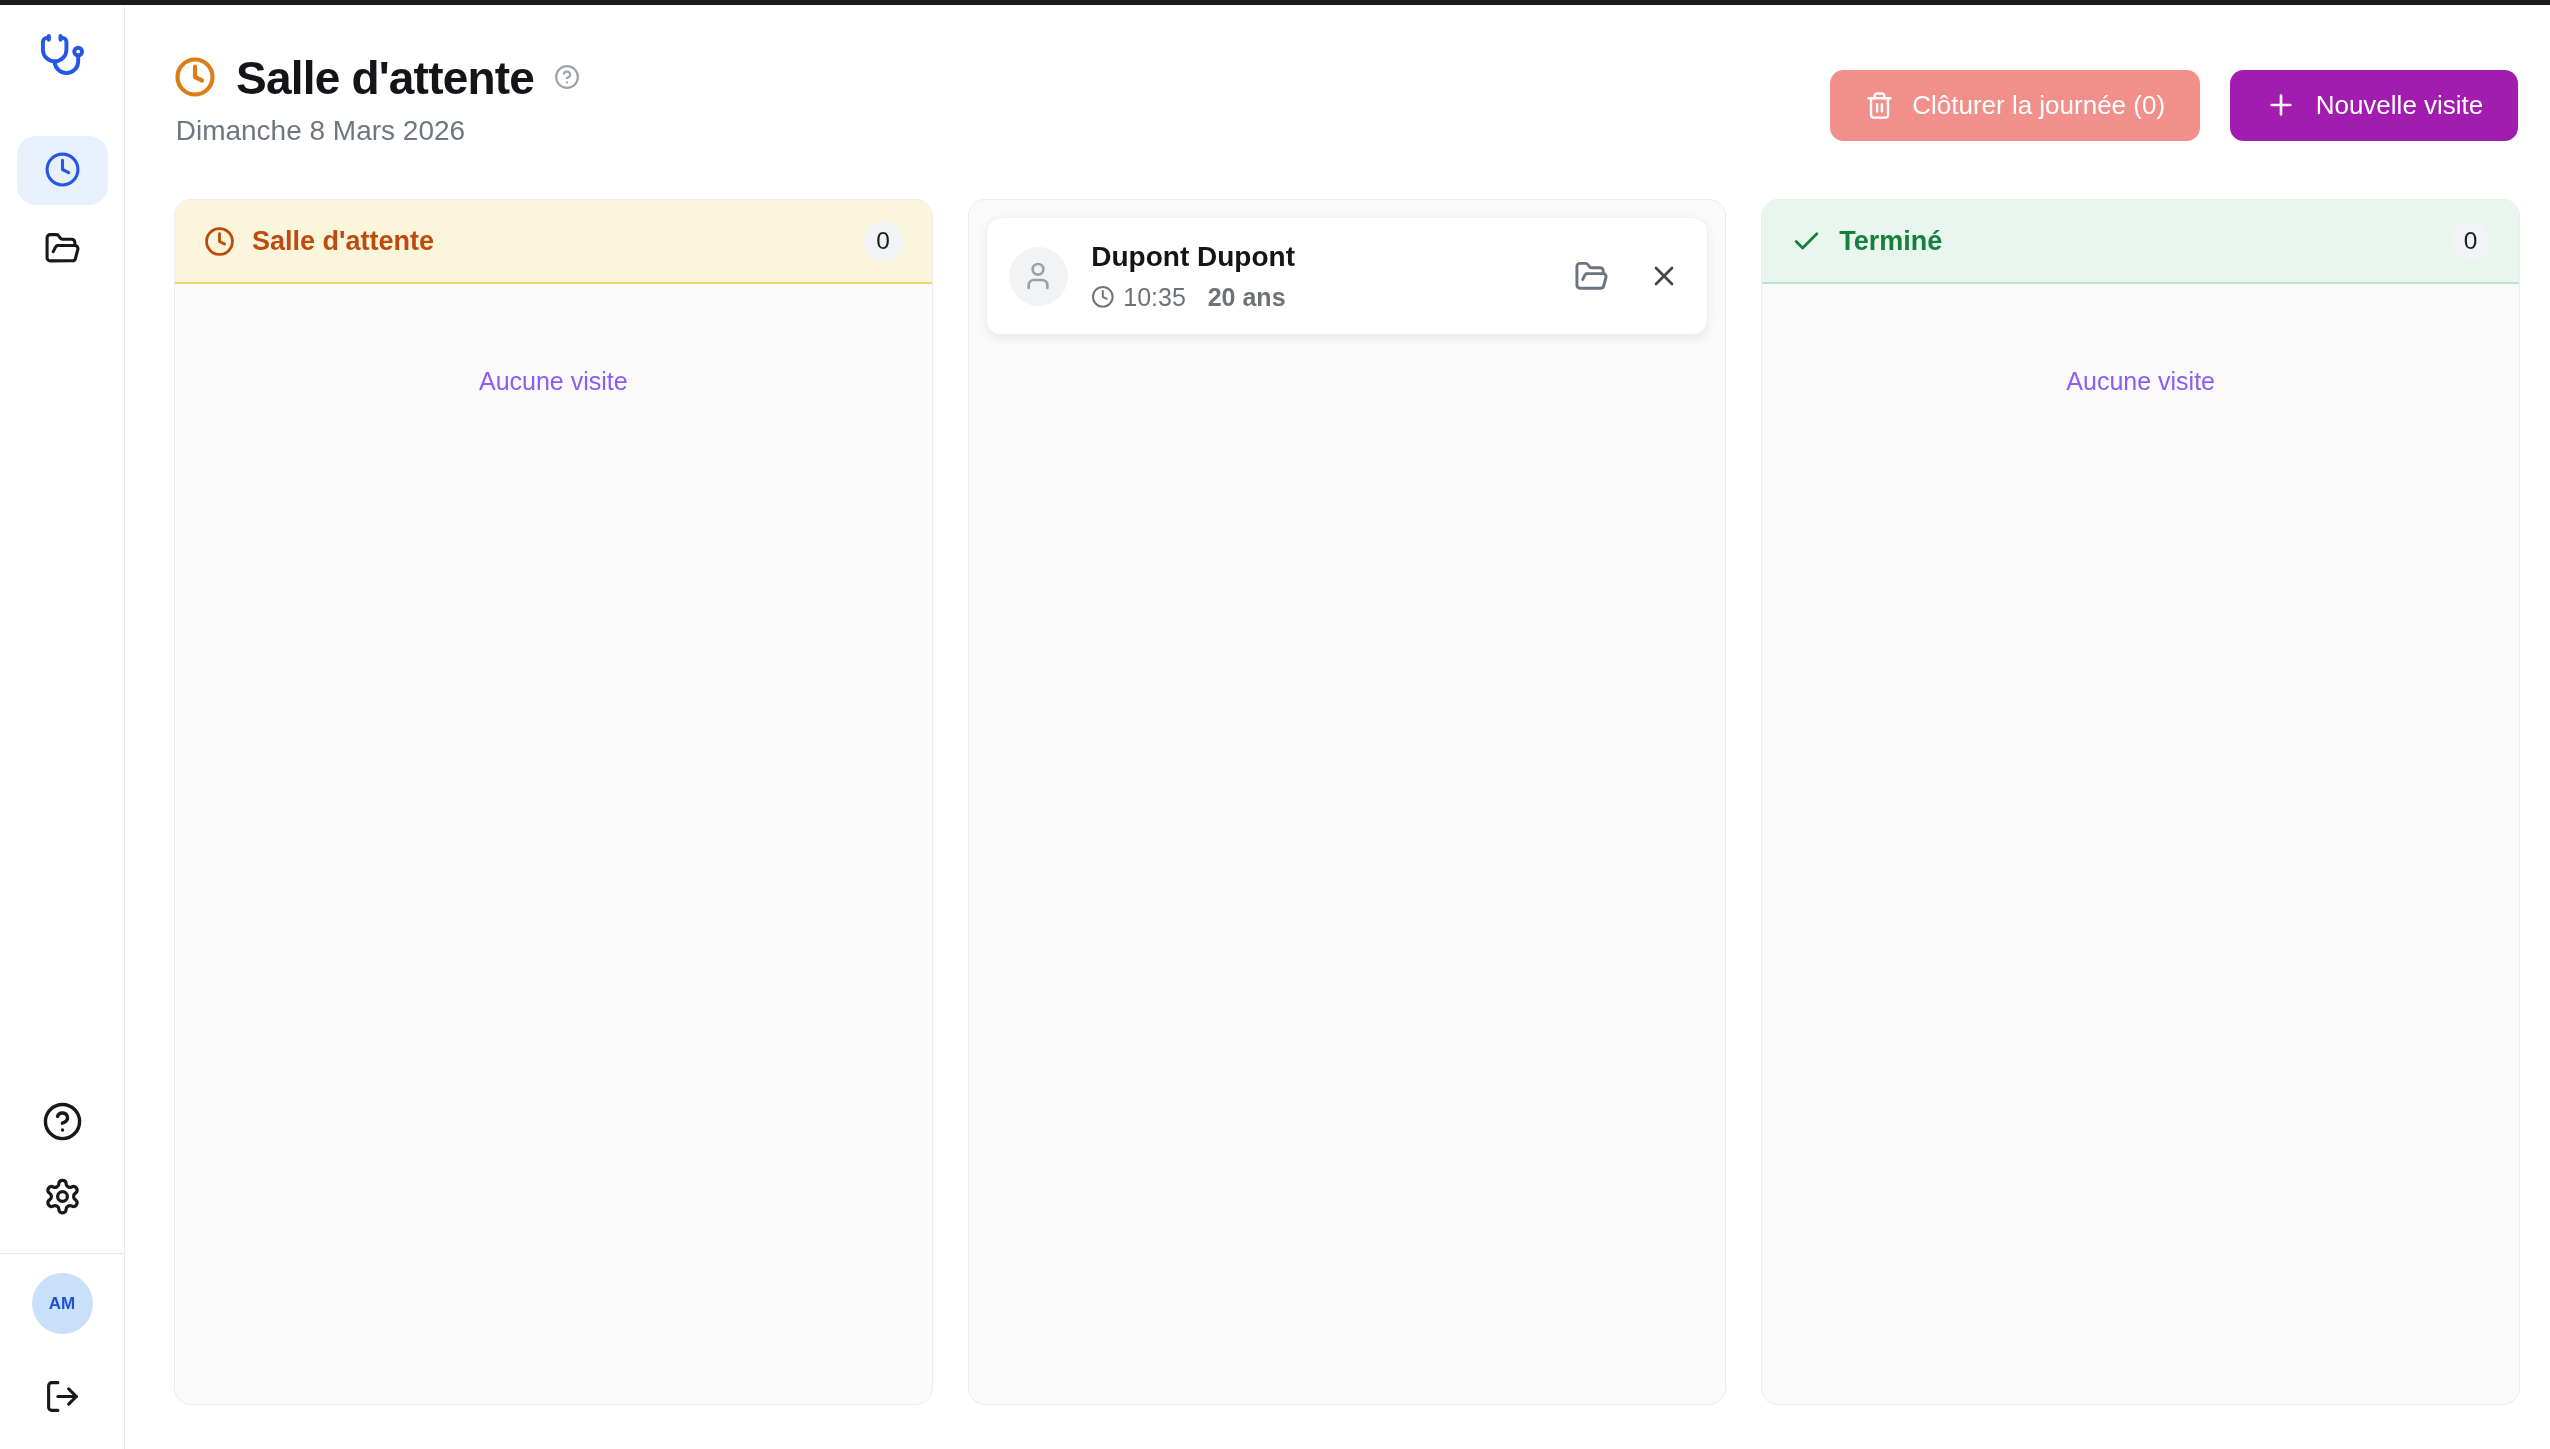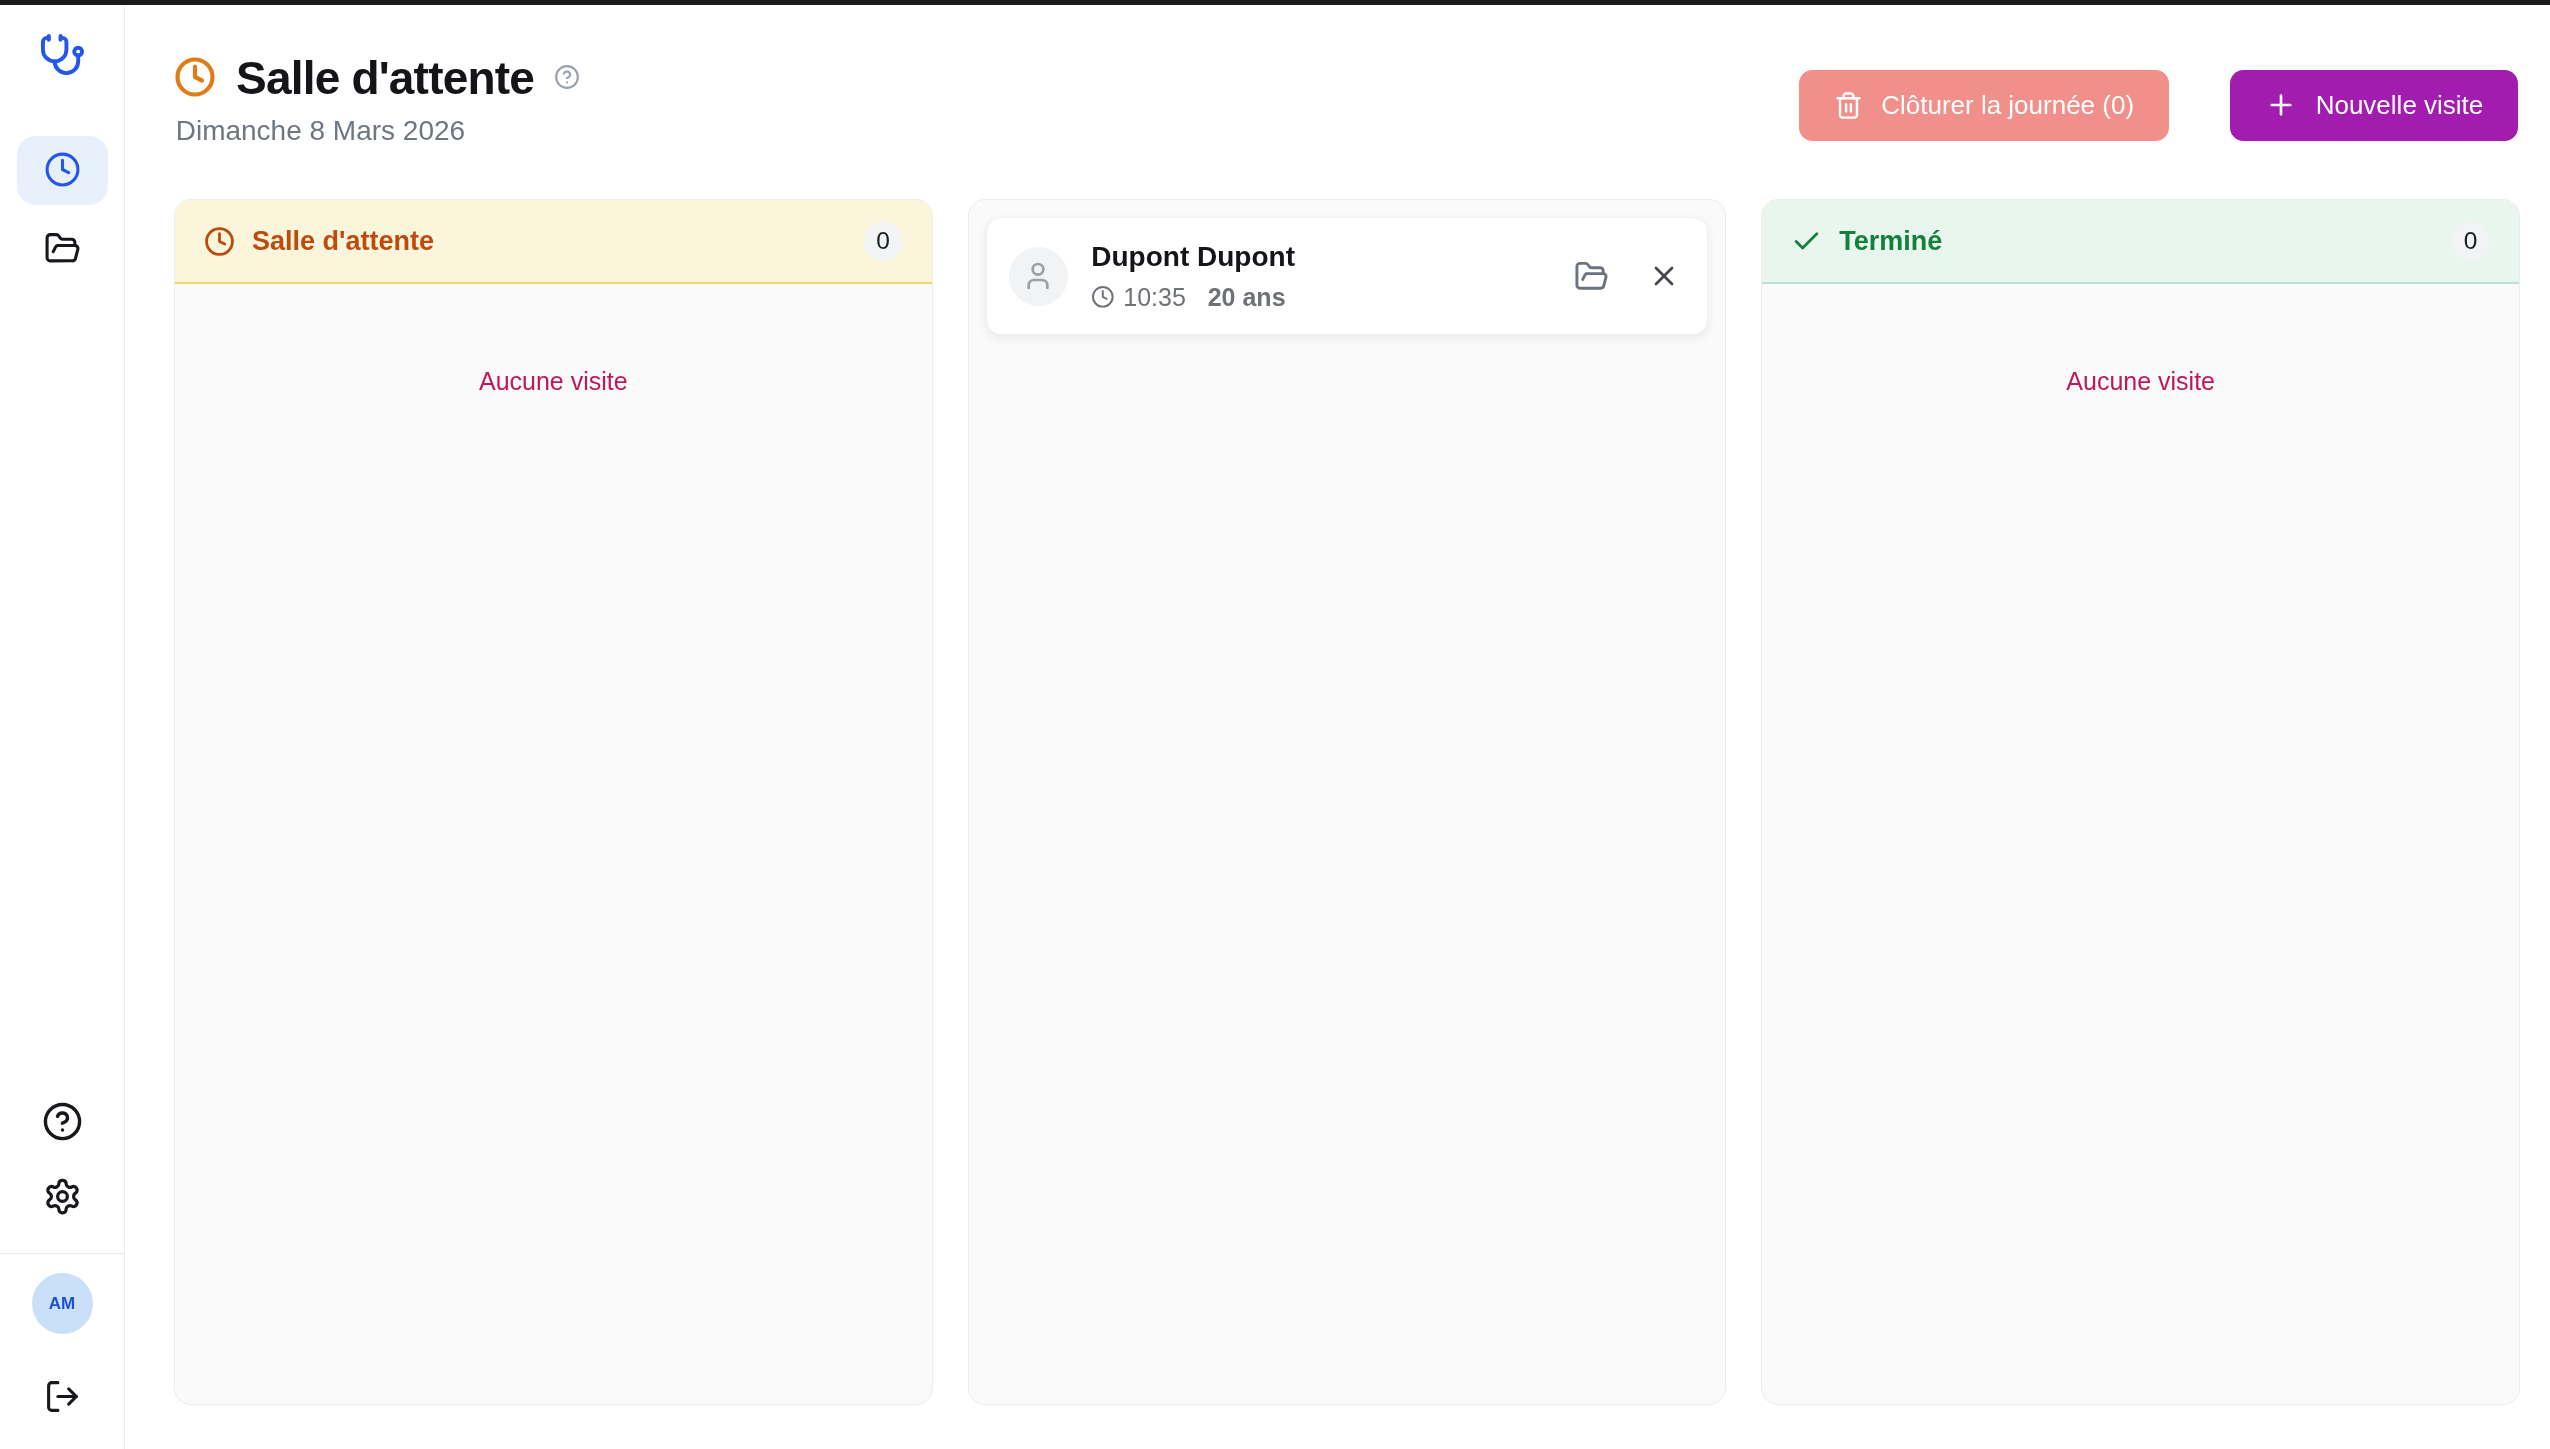--- a/index.html
+++ b/index.html
@@ -59,21 +59,20 @@
   .title-help { color: #9ca3af; background: none; border: none; padding: 0; cursor: pointer; }
   .title-help svg { width: 26px; height: 26px; }
   .subtitle { margin-top: 10px; margin-left: 1.7px; font-size: 28px; color: #6f7680; }
 
   .actions { display: flex; align-items: center; gap: 30px; margin-top: 18.6px; margin-right: 1.7px; }
   .btn {
     height: 71px; border: none; border-radius: 13.5px;
     display: inline-flex; align-items: center; gap: 18.6px;
     padding: 8px 35px; font-size: 26px; color: #ffffff; cursor: pointer;
     font-family: "Liberation Sans", sans-serif;
-    margin-left: 31px;
   }
   .btn svg { width: 29px; height: 29px; }
   .btn-danger { background: #f1908b; }
   .btn-dark { background: #1c1c1e; }
   .btn-dark svg { width: 32px; height: 32px; }
 
   
   .board { display: flex; gap: 35px; margin-top: 52px; height: 1206px; }
   .column {
     flex: 1; border: 1.7px solid #ececee; border-radius: 17px;
@@ -85,21 +84,21 @@
     background: var(--band-bg); border-bottom: 2.5px solid var(--band-border);
   }
   .col-title { display: flex; align-items: center; gap: 17px; color: var(--accent); font-weight: bold; font-size: 27px; }
   .col-title svg { width: 31px; height: 31px; }
   .badge {
     margin-left: auto; min-width: 39px; height: 39px; border-radius: 50%;
     background: #f2f3f4; color: #1b1c1e; font-size: 24.5px;
     display: flex; align-items: center; justify-content: center;
   }
   .column-body { flex: 1; padding: 17px; }
-  .empty { text-align: center; margin-top: 66px; font-size: 25px; color: #be185d; }
+  .empty { text-align: center; margin-top: 66px; font-size: 25px; color: #8b5cf6; }
 
   
   .visit-card {
     background: #ffffff; border: 1.7px solid #f0f0f2; border-radius: 15px;
     box-shadow: 0 3.4px 10px rgba(16, 24, 40, 0.07);
     height: 118px; padding: 0 27px 0 22px;
     display: flex; align-items: center; gap: 23.6px; cursor: pointer;
   }
   .avatar-circle {
     width: 59px; height: 59px; border-radius: 50%; flex: 0 0 59px;

